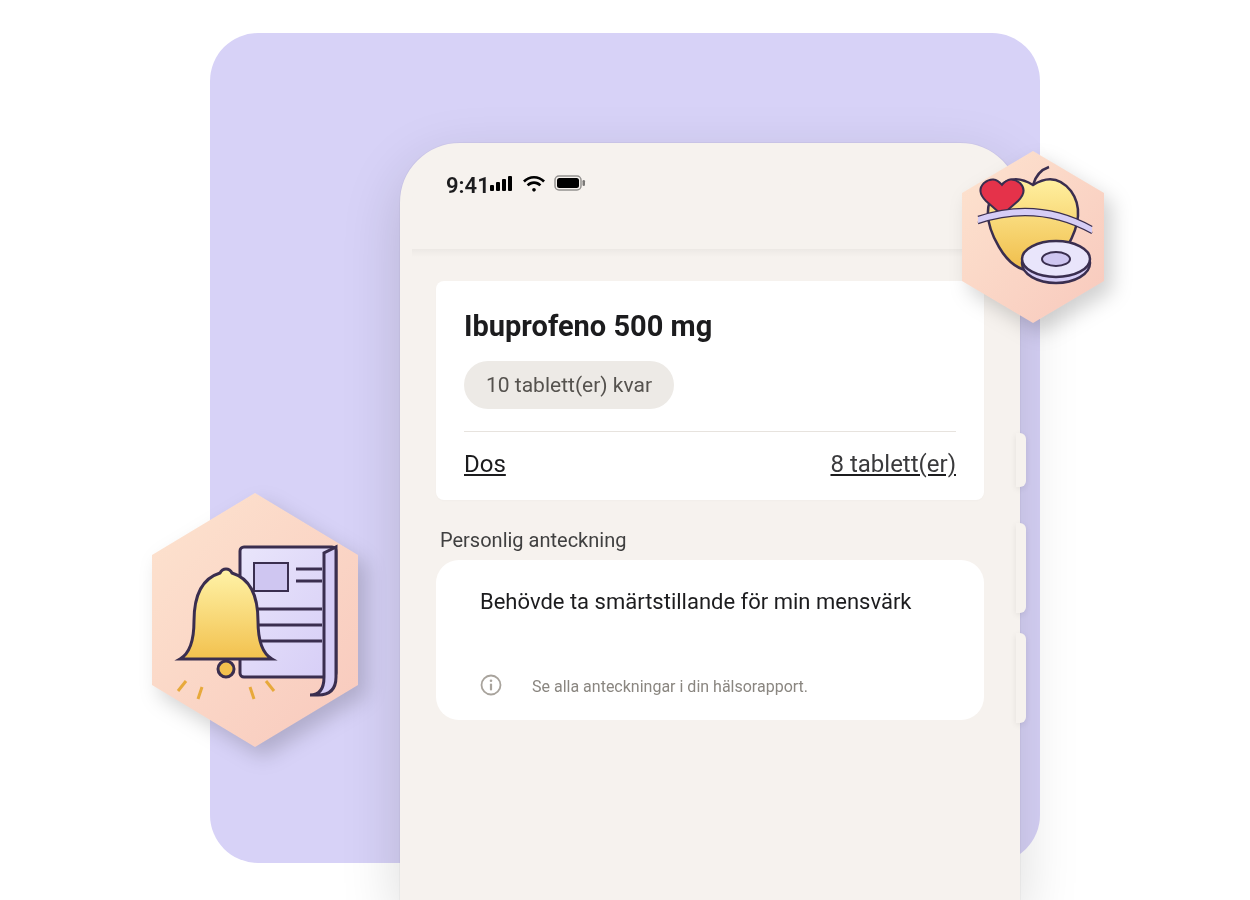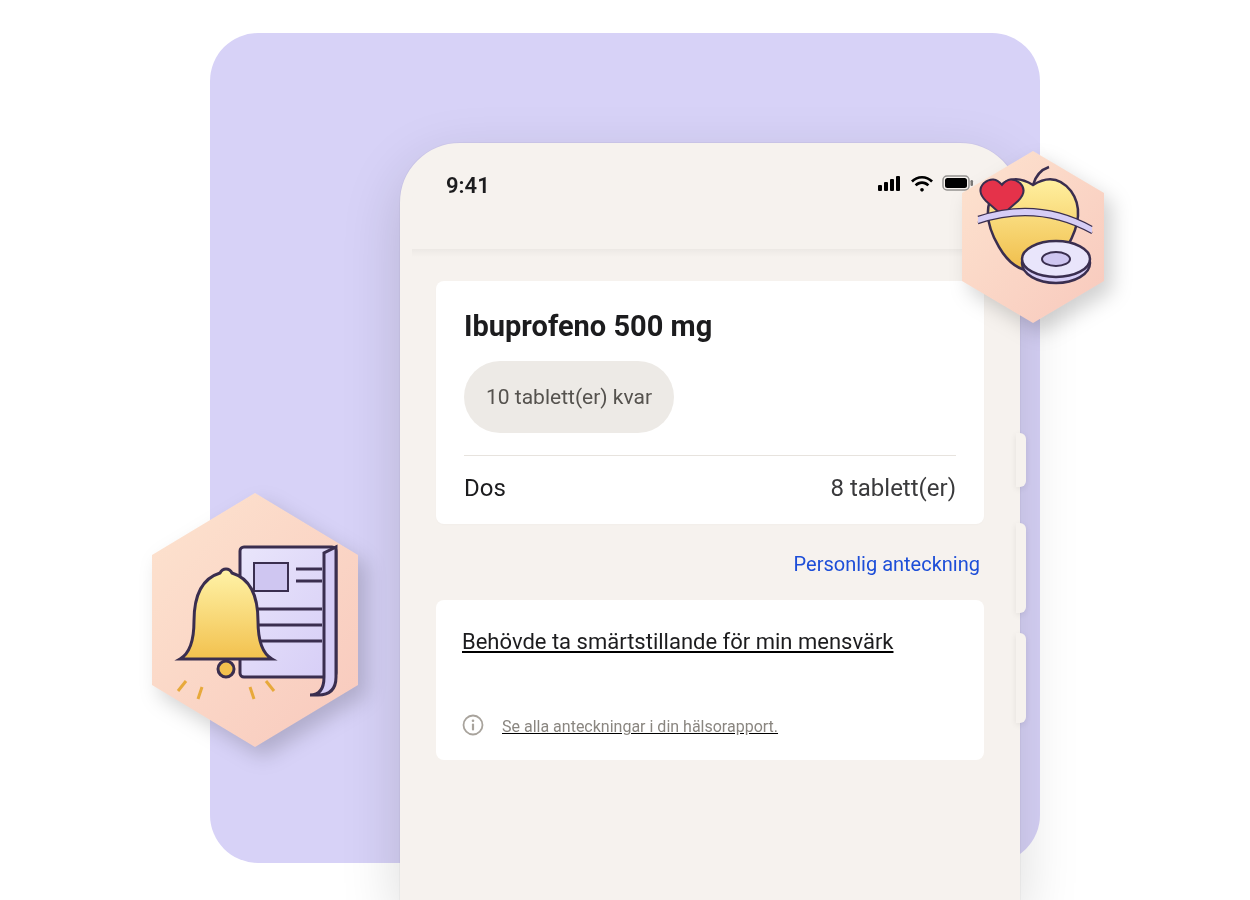--- a/index.html
+++ b/index.html
@@ -61,21 +61,21 @@
     box-shadow: 0 2px 6px rgba(0,0,0,0.08);
   }
   .side-btn.b1 { top: 290px; height: 54px; }
   .side-btn.b2 { top: 380px; height: 90px; }
   .side-btn.b3 { top: 490px; height: 90px; }
   .status-bar {
     position: relative;
     height: 60px;
     display: flex;
     align-items: center;
-    justify-content: space-between;
+    justify-content: flex-start;
     padding: 0 34px;
     z-index: 6;
   }
   .status-time {
     font-size: 22px;
     font-weight: 600;
     color: #1c1c1e;
   }
   .status-icons {
     display: flex;
@@ -100,55 +100,54 @@
     font-size: 29px;
     font-weight: 700;
     color: #1c1c1e;
     margin-bottom: 18px;
   }
   .pill {
     display: inline-block;
     background: #edeae6;
     color: #55524e;
     font-size: 21px;
-    padding: 24px 22px;
+    padding: 12px 22px;
     border-radius: 999px;
     margin-bottom: 22px;
   }
   .divider { height: 1px; background: #e7e3de; margin-bottom: 18px; }
   .dose-row {
     display: flex;
     justify-content: space-between;
     align-items: center;
     font-size: 24px;
     color: #1c1c1e;
+    text-decoration: underline;
   }
   .dose-row .value { color: #3a3a3c; font-weight: 400; }
   .section-label {
     font-size: 20px;
-    color: #1d4ed8;
-    margin: 28px 4px 24px 4px;
-    text-align: right;
+    color: #404040;
+    margin: 28px 4px 8px 4px;
   }
   .note-card {
     background: #fff;
-    border-radius: 8px;
-    padding: 26px 26px 20px 26px;
-    text-decoration: underline;
+    border-radius: 23px;
+    padding: 26px 26px 20px 44px;
   }
   .note-text {
     font-size: 22px;
     line-height: 1.45;
     color: #1c1c1e;
     margin-bottom: 56px;
   }
   .note-footer {
     display: flex;
     align-items: center;
-    gap: 18px;
+    gap: 30px;
     color: #8a8680;
     font-size: 16px;
   }
   
   .hex {
     position: absolute;
     filter: drop-shadow(8px 10px 10px rgba(0,0,0,0.18));
   }
   .hex svg { display: block; }
   .hex-left { top: 470px; left: -60px; width: 250px; height: 270px; }

